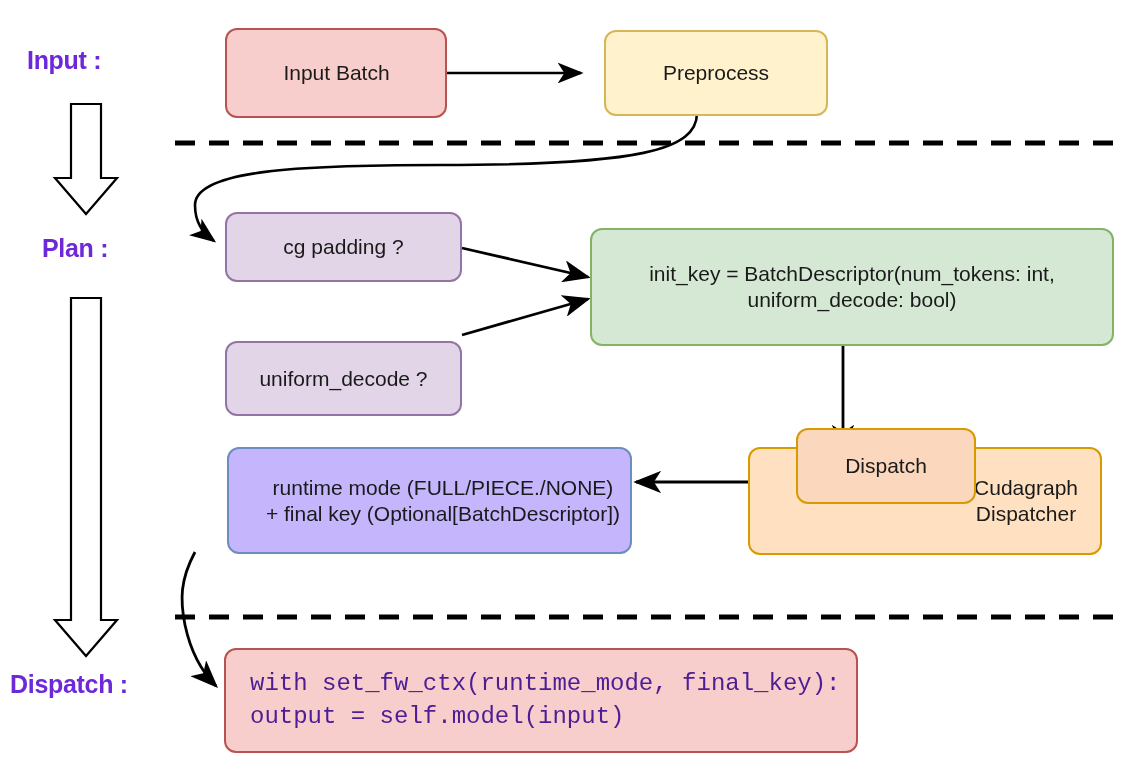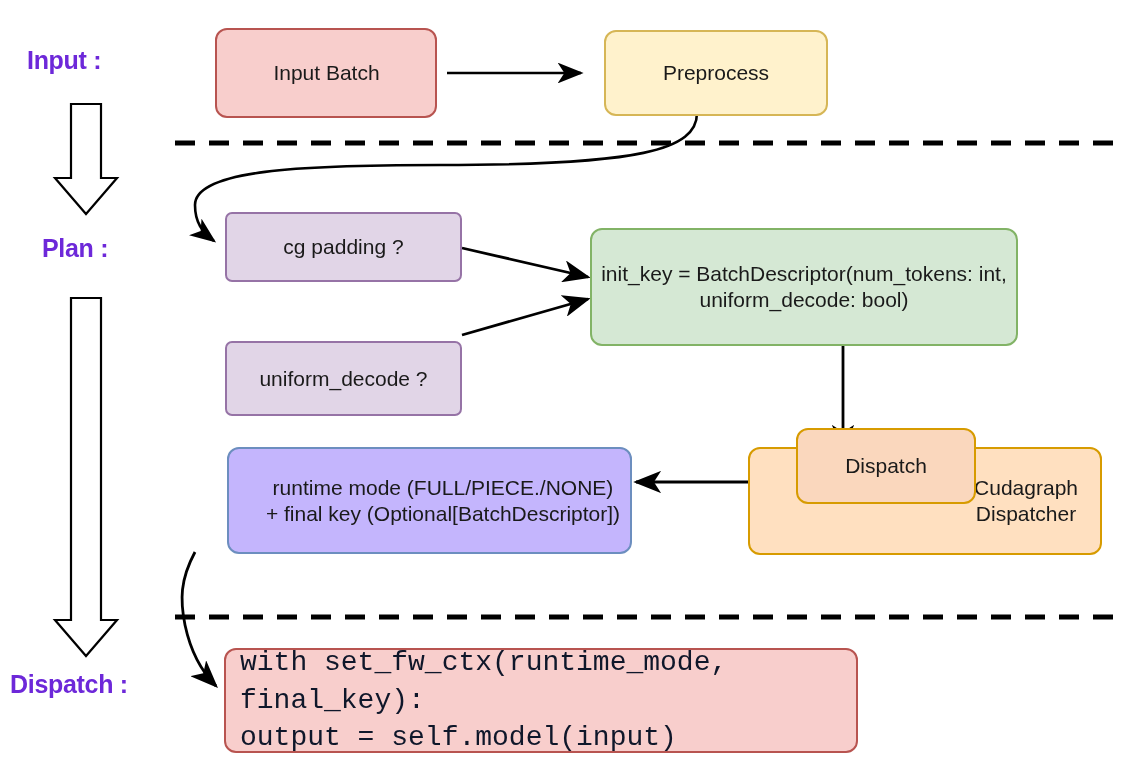--- a/index.html
+++ b/index.html
@@ -43,35 +43,35 @@
     text-align: center;
     font-family: "Liberation Sans", sans-serif;
     font-size: 21px;
     color: #1a1a1a;
     line-height: 1.22;
     padding: 4px 8px;
     white-space: pre-line;
   }
   .node.pink    { background: #f8cecc; border-color: #b85450; }
   .node.yellow  { background: #fff2cc; border-color: #d6b656; }
-  .node.purple  { background: #e1d5e7; border-color: #9673a6; border-radius: 7px; }
+  .node.purple  { background: #e1d5e7; border-color: #9673a6; }
   .node.green   { background: #d5e8d4; border-color: #82b366; }
   .node.blue    { background: #c4b5fd; border-color: #6c8ebf; padding-left: 35px; }
   .node.orange-outer { background: #ffe0c0; border-color: #d79b00; }
   .node.orange-inner { background: #fad7bd; border-color: #d79b00; }
 
   .node.code {
     font-family: "Liberation Mono", monospace;
-    font-size: 28px;
+    font-size: 24px;
     text-align: left;
     justify-content: flex-start;
     align-items: center;
-    padding-left: 14px;
+    padding-left: 24px;
     line-height: 1.35;
-    color: #0f172a;
+    color: #4c1d95;
   }
   .node.outer-label {
     align-items: center;
     justify-content: flex-end;
     padding-right: 22px;
   }
 </style>
 </head>
 <body>
 
@@ -103,29 +103,29 @@
 
     <line x1="752" y1="482" x2="636" y2="482" stroke="#000" stroke-width="2.8" marker-end="url(#ah)"></line>
 
     <path d="M195,552 C180,580 180,600 185,625 C191,653 202,672 216,686" fill="none" stroke="#000" stroke-width="2.8" marker-end="url(#ah)"></path>
   </svg>
 
   <div class="stage-label" style="left:27px; top:46px;">Input :</div>
   <div class="stage-label" style="left:42px; top:234px;">Plan :</div>
   <div class="stage-label" style="left:10px; top:670px;">Dispatch :</div>
 
-  <div class="node pink" style="left:215px; top:28px; width:222px; height:90px;padding-left:9px;">Input Batch</div>
+  <div class="node pink" style="left:225px; top:28px; width:222px; height:90px;padding-left:9px;">Input Batch</div>
 
   <div class="node yellow" style="left:585px; top:30px; width:224px; height:86px;margin-left:19px;">Preprocess</div>
 
   <div class="node purple" style="left:225px; top:212px; width:237px; height:70px;">cg padding ?</div>
 
   <div class="node purple" style="left:225px; top:296px; width:237px; height:75px;margin-top:45px;">uniform_decode ?</div>
 
-  <div class="node green" style="left:590px; top:228px; width:428px; height:118px;">init_key = BatchDescriptor(num_tokens: int,
+  <div class="node green" style="left:590px; top:228px; width:524px; height:118px;">init_key = BatchDescriptor(num_tokens: int,
 uniform_decode: bool)</div>
 
   <div class="node orange-outer outer-label" style="left:748px; top:447px; width:354px; height:108px;">Cudagraph
 Dispatcher</div>
 
   <div class="node orange-inner" style="left:752px; top:428px; width:180px; height:76px;margin-left:44px;">Dispatch</div>
 
   <div class="node blue" style="left:227px; top:447px; width:405px; height:107px;">runtime mode (FULL/PIECE./NONE)
 + final key (Optional[BatchDescriptor])</div>
 

